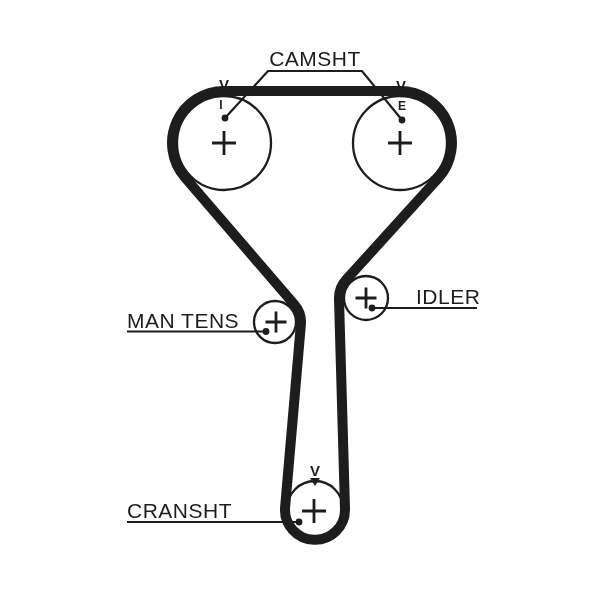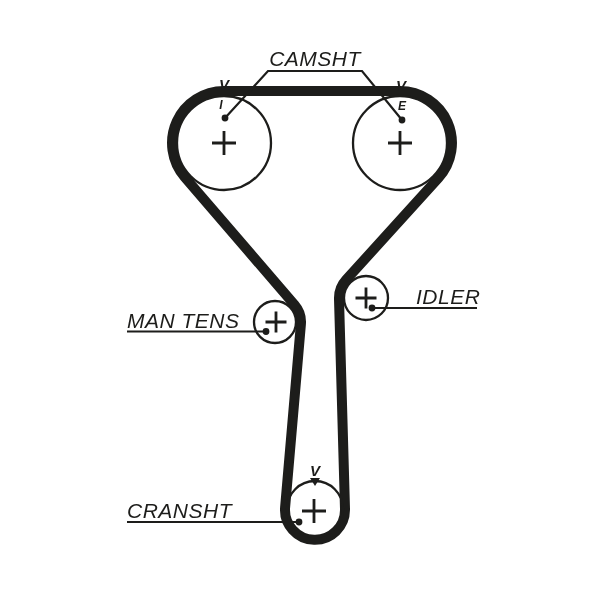--- a/index.html
+++ b/index.html
@@ -6,21 +6,20 @@
     margin: 0;
     padding: 0;
     background: #ffffff;
   }
   .stage {
     position: relative;
     width: 492px;
     height: 589px;
     background: var(--bg, #ffffff);
     overflow: hidden;
-    font-style: italic;
   }
   svg { display: block; }
 
   .belt {
     fill: none;
     stroke: var(--ink, #1d1d1b);
     stroke-width: 10;
     stroke-linejoin: round;
     stroke-linecap: round;
   }

